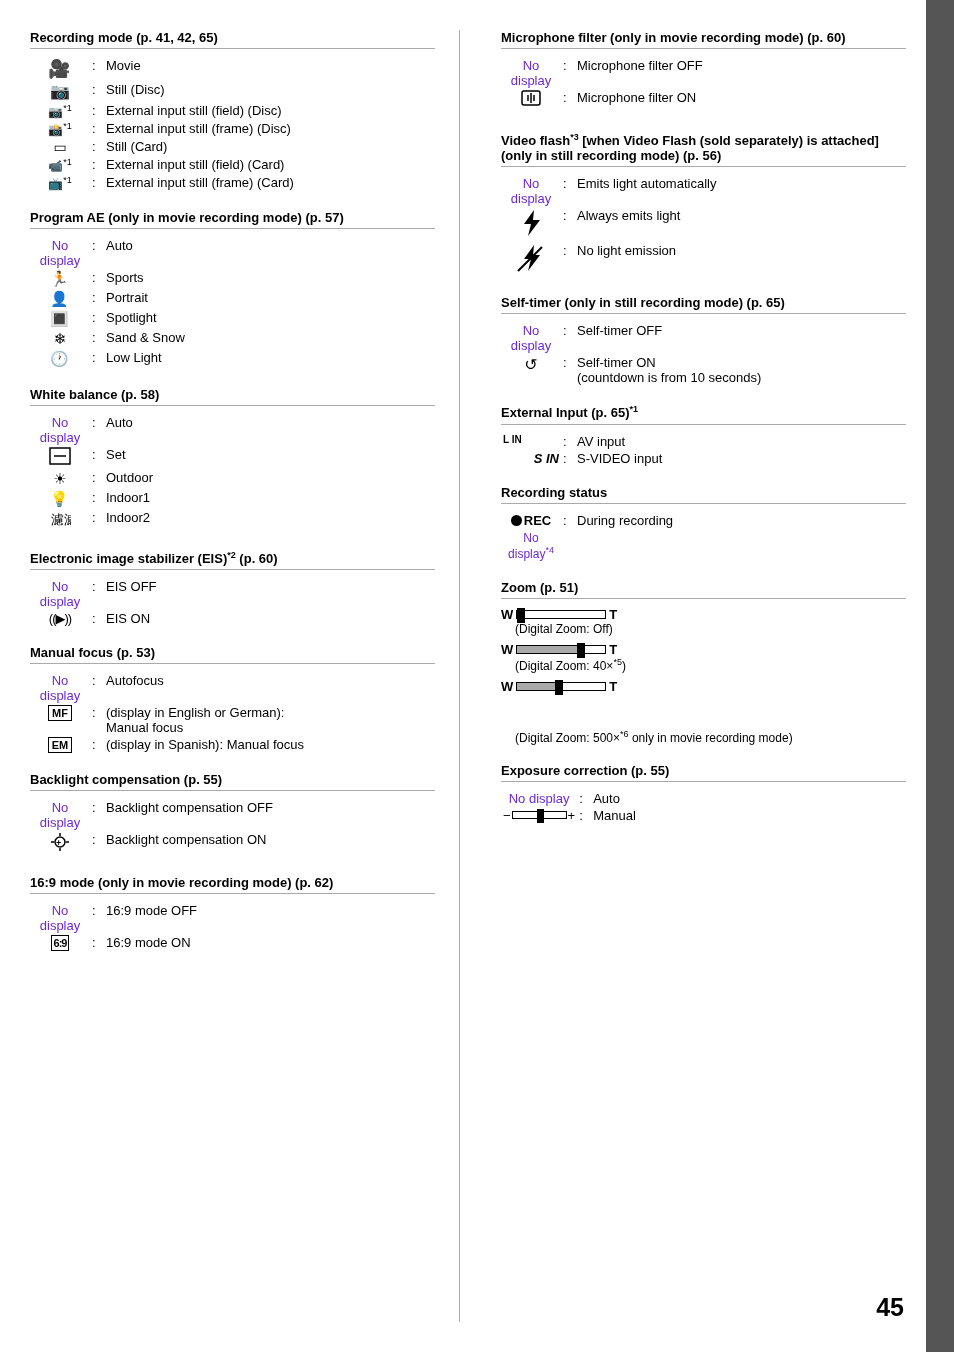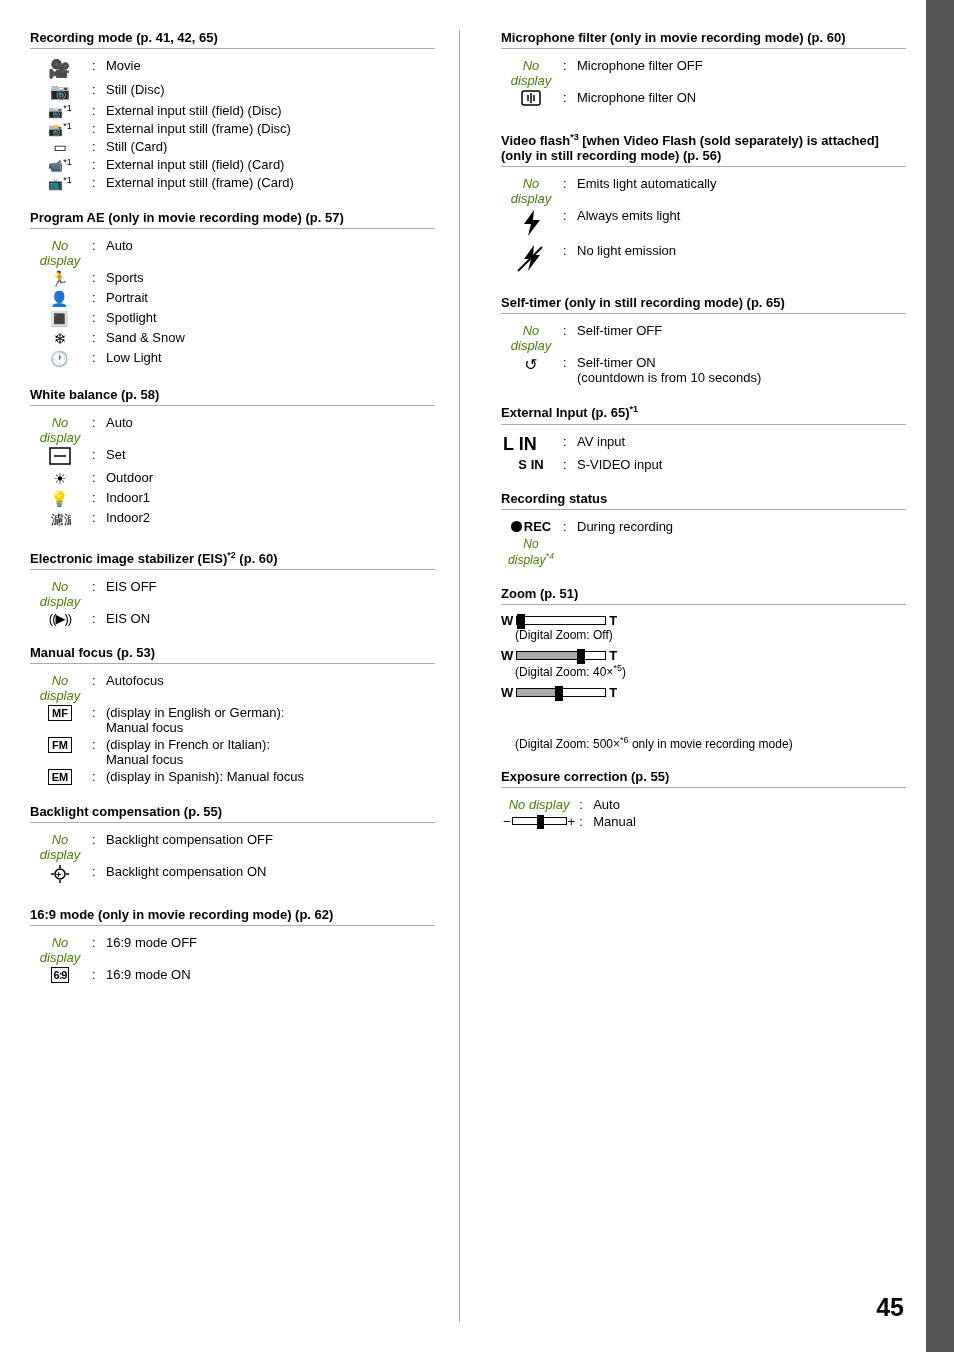--- a/index.html
+++ b/index.html
@@ -80,22 +80,21 @@
       padding-right: 4px;
     }
     .colon-cell {
       width: 14px;
     }
     .desc-cell {
       color: #000;
     }
     .nodisplay {
       font-size: 12px;
-      color: #4d7c0f;
-      font-style: italic;
+      color: #6d28d9;
     }
     .page-num {
       position: absolute;
       bottom: 30px;
       right: 50px;
       font-size: 25px;
       font-weight: bold;
       color: #000;
     }
     .icon-box {
@@ -263,25 +262,20 @@
             <tbody>
                 <tr>
               <td class="icon-cell nodisplay">No display</td>
               <td class="colon-cell">:</td>
               <td class="desc-cell">Autofocus</td>
             </tr>
             <tr>
               <td class="icon-cell"><span class="icon-box">MF</span></td>
               <td class="colon-cell">:</td>
               <td class="desc-cell">(display in English or German):<br>Manual focus</td>
-            </tr>
-            <tr>
-              <td class="icon-cell"><span class="icon-box">FM</span></td>
-              <td class="colon-cell">:</td>
-              <td class="desc-cell">(display in French or Italian):<br>Manual focus</td>
             </tr>
             <tr>
               <td class="icon-cell"><span class="icon-box">EM</span></td>
               <td class="colon-cell">:</td>
               <td class="desc-cell">(display in Spanish): Manual focus</td>
             </tr>
           </tbody>
             </table>
         </div>
 
@@ -409,26 +403,26 @@
             </tr>
           </tbody>
             </table>
         </div>
 
         <div class="section">
           <div class="section-title">External Input (p. 65)<sup>*1</sup></div>
           <table class="entry-table">
             <tbody>
                 <tr>
-              <td class="icon-cell" style="font-size:18px; font-weight:bold; text-align:left; padding-left:2px;">L IN</td>
+              <td class="icon-cell" style="font-size:10px; font-weight:bold; text-align:left; padding-left:2px;">L IN</td>
               <td class="colon-cell">:</td>
               <td class="desc-cell">AV input</td>
             </tr>
             <tr>
-              <td class="icon-cell" style="font-size:13px; font-weight:bold; text-align:center; padding-left:2px;">S IN</td>
+              <td class="icon-cell" style="font-size:13px; font-weight:bold; text-align:right; padding-left:2px;font-style:italic;">S IN</td>
               <td class="colon-cell">:</td>
               <td class="desc-cell">S-VIDEO input</td>
             </tr>
           </tbody>
             </table>
         </div>
 
         <div class="section">
           <div class="section-title">Recording status</div>
           <table class="entry-table">

